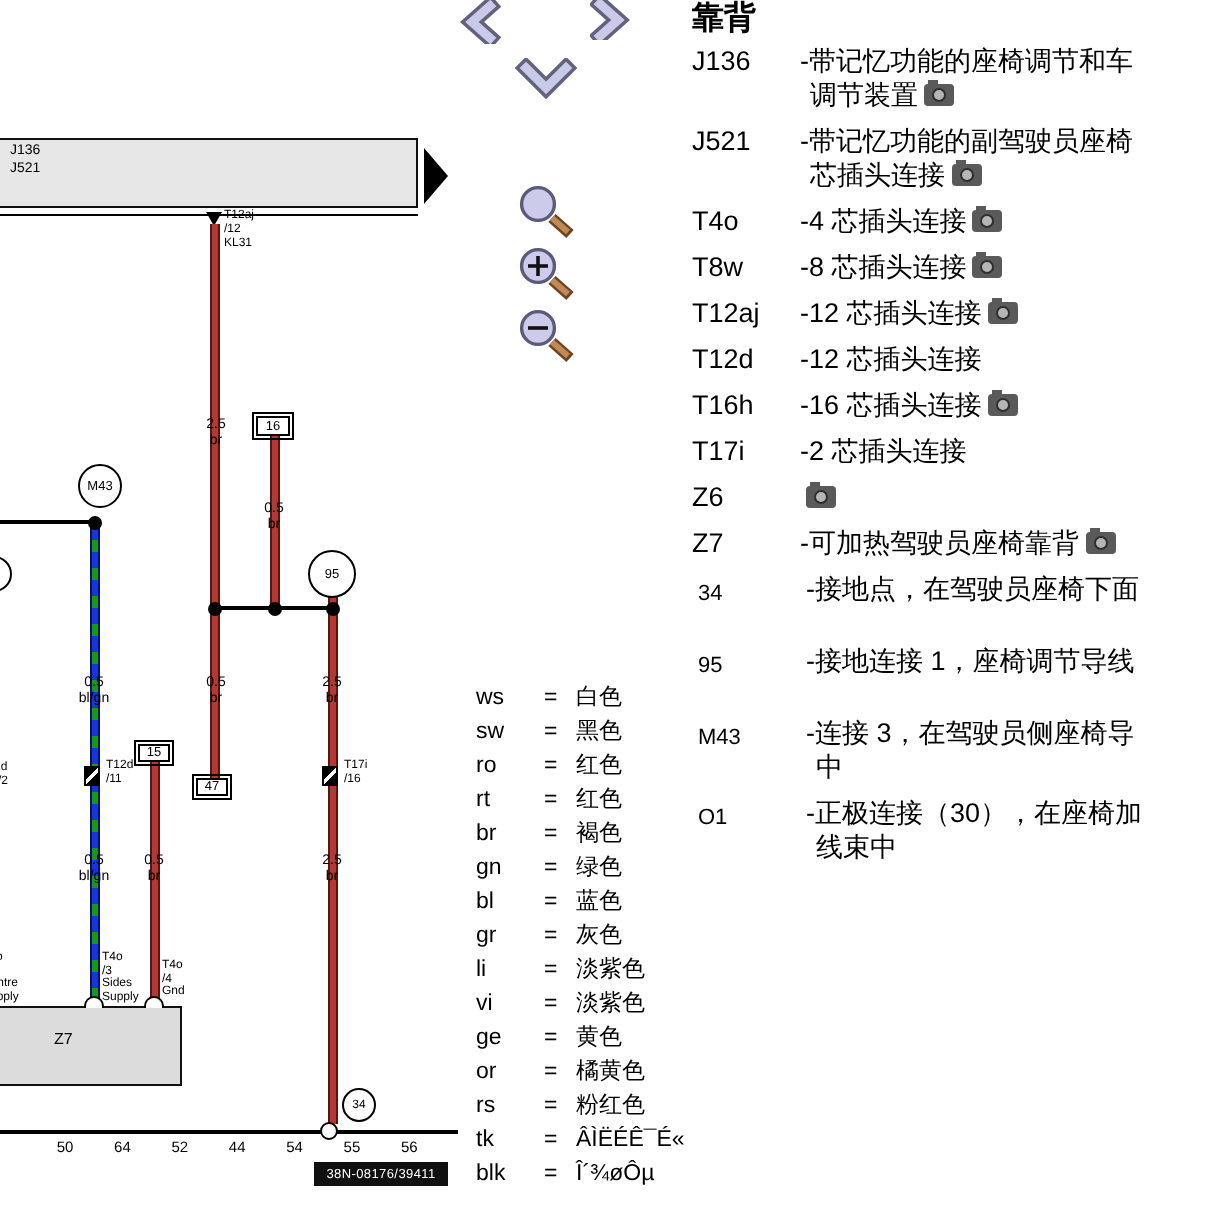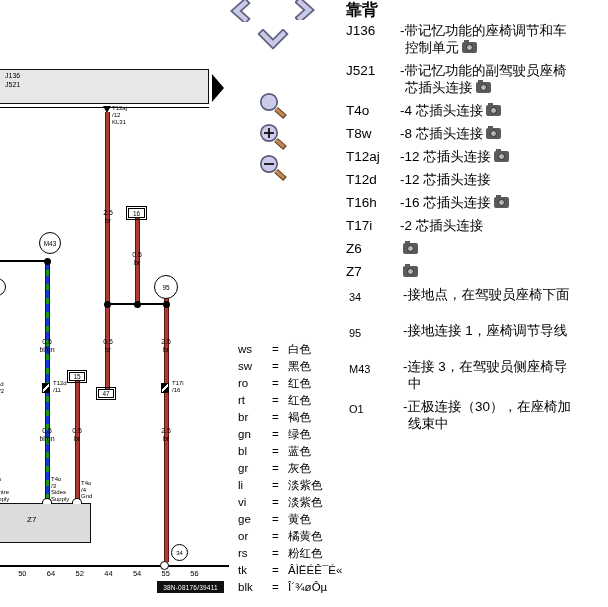--- a/index.html
+++ b/index.html
@@ -31,21 +31,21 @@
         background:linear-gradient(135deg,#000 0 42%,#fff 42% 58%,#000 58% 100%);}
   .dome{position:absolute;width:10px;height:6px;border:1.2px solid #000;border-bottom:none;
         border-radius:10px 10px 0 0;background:#fff;box-sizing:border-box;z-index:4;}
   .z7box{position:absolute;left:-10px;top:503px;width:101px;height:40px;background:#dcdcdc;
          border:1.5px solid #111;box-sizing:border-box;z-index:3;}
   .z7box .zlbl{position:absolute;left:36px;top:11px;font-size:8px;}
   .rail{position:absolute;left:0;top:565px;width:229px;height:1.5px;background:#000;}
   .gndcirc{position:absolute;left:160px;top:561px;width:9px;height:9px;border:1.3px solid #000;
            border-radius:50%;background:#fff;box-sizing:border-box;z-index:4;}
   .tracks{position:absolute;left:8px;top:569px;display:flex;font-size:7.5px;}
-  .tracks span{width:28.7px;text-align:center;}
+  .tracks span{width:28.7px;text-align:right;}
   .badge{position:absolute;left:157px;top:581px;width:67px;height:12px;background:#101010;color:#fff;
          font-size:6.5px;display:flex;align-items:center;justify-content:center;letter-spacing:0.2px;}
   
   .navicon{position:absolute;}
   
   .legend{position:absolute;left:346px;top:0;width:266px;overflow:hidden;}
   .legend .title{font-size:16px;font-weight:bold;line-height:19px;margin-bottom:3px;}
   .lrow{display:flex;margin-bottom:6px;}
   .lrow.gap{margin-bottom:16px;}
   .lrow .code{width:54px;flex:0 0 54px;font-size:13.5px;line-height:17px;}
@@ -216,21 +216,21 @@
   </svg>
 
   <div class="legend">
     <div class="title">靠背</div>
     <div>
 
         <div class="lrow">
           <span class="code">J136</span>
           <span class="desc">
             <div class="dl1"><span>-带记忆功能的座椅调节和车</span></div>
-            <div class="dl2"><span>控制单元</span><span class="cam"></span></div>
+            <div class="dl2"><span>调节装置</span><span class="cam"></span></div>
           </span>
         </div>
 
         <div class="lrow">
           <span class="code">J521</span>
           <span class="desc">
             <div class="dl1"><span>-带记忆功能的副驾驶员座椅</span></div>
             <div class="dl2"><span>芯插头连接</span><span class="cam"></span></div>
           </span>
         </div>
@@ -287,21 +287,21 @@
           <span class="code">Z6</span>
           <span class="desc">
             <div class="dl1"><span class="cam"></span></div>
 
           </span>
         </div>
 
         <div class="lrow">
           <span class="code">Z7</span>
           <span class="desc">
-            <div class="dl1"><span class="cam"></span></div>
+            <div class="dl1"><span>-可加热驾驶员座椅靠背</span><span class="cam"></span></div>
 
           </span>
         </div>
 
         <div class="lrow gap">
           <span class="code small">34</span>
           <span class="desc">
             <div class="dl1"><span>-接地点，在驾驶员座椅下面</span></div>
 
           </span>

